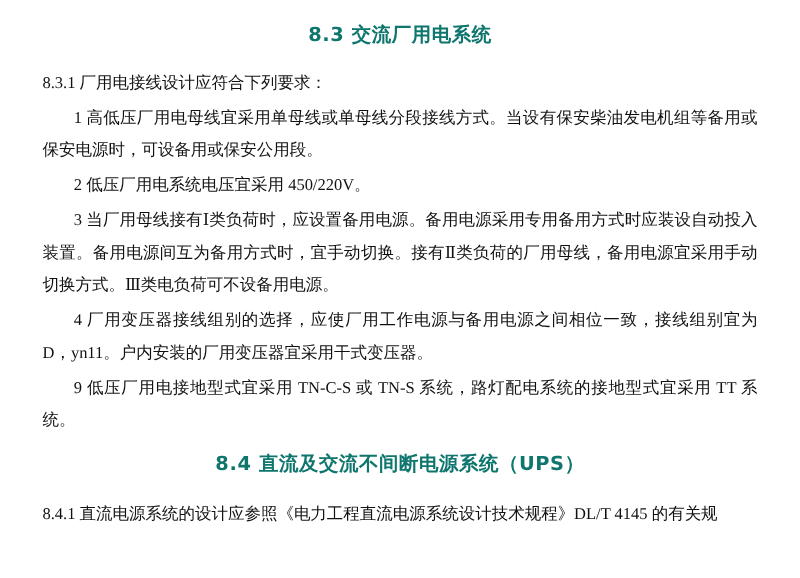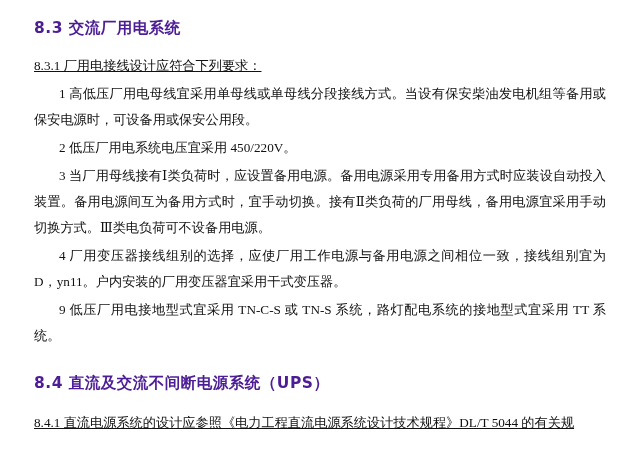--- a/index.html
+++ b/index.html
@@ -15,42 +15,42 @@
     overflow: hidden;
   }
   .page {
     width: 640px;
     height: 462px;
     box-sizing: border-box;
     padding: 10px 34px 0 34px;
     position: relative;
   }
   .section-heading {
+    text-align: center;
     font-family: "DejaVu Sans", "Liberation Sans", sans-serif;
     font-weight: bold;
     font-size: 15.5px;
     letter-spacing: 0.5px;
     margin: 8px 0 14px 0;
-    color: #4c1d95;
+    color: #0f766e;
   }
   .section-heading.second {
-    margin-top: 24px;
+    margin-top: 12px;
     margin-bottom: 16px;
   }
   .para {
     font-size: 13.2px;
     line-height: 26px;
     text-align: justify;
     text-justify: inter-ideograph;
     margin: 0 0 2px 0;
     color: #111;
   }
   .para.clause {
     text-indent: 0;
-    text-decoration: underline;
   }
   .para.item {
     text-indent: 1.9em;
   }
 </style>
 </head>
 <body>
 
 <div class="page">
 
@@ -58,15 +58,15 @@
 
   <p class="para clause">8.3.1    厂用电接线设计应符合下列要求：</p>
   <p class="para item">1    高低压厂用电母线宜采用单母线或单母线分段接线方式。当设有保安柴油发电机组等备用或保安电源时，可设备用或保安公用段。</p>
   <p class="para item">2    低压厂用电系统电压宜采用 450/220V。</p>
   <p class="para item">3    当厂用母线接有Ⅰ类负荷时，应设置备用电源。备用电源采用专用备用方式时应装设自动投入装置。备用电源间互为备用方式时，宜手动切换。接有Ⅱ类负荷的厂用母线，备用电源宜采用手动切换方式。Ⅲ类电负荷可不设备用电源。</p>
   <p class="para item">4  厂用变压器接线组别的选择，应使厂用工作电源与备用电源之间相位一致，接线组别宜为 D，yn11。户内安装的厂用变压器宜采用干式变压器。</p>
   <p class="para item">9  低压厂用电接地型式宜采用 TN-C-S 或 TN-S 系统，路灯配电系统的接地型式宜采用 TT 系统。</p>
 
   <div class="section-heading second">8.4  直流及交流不间断电源系统（UPS）</div>
 
-  <p class="para clause">8.4.1    直流电源系统的设计应参照《电力工程直流电源系统设计技术规程》DL/T  5044 的有关规</p>
+  <p class="para clause">8.4.1    直流电源系统的设计应参照《电力工程直流电源系统设计技术规程》DL/T  4145 的有关规</p>
 
 </div>
 
 </body></html>

